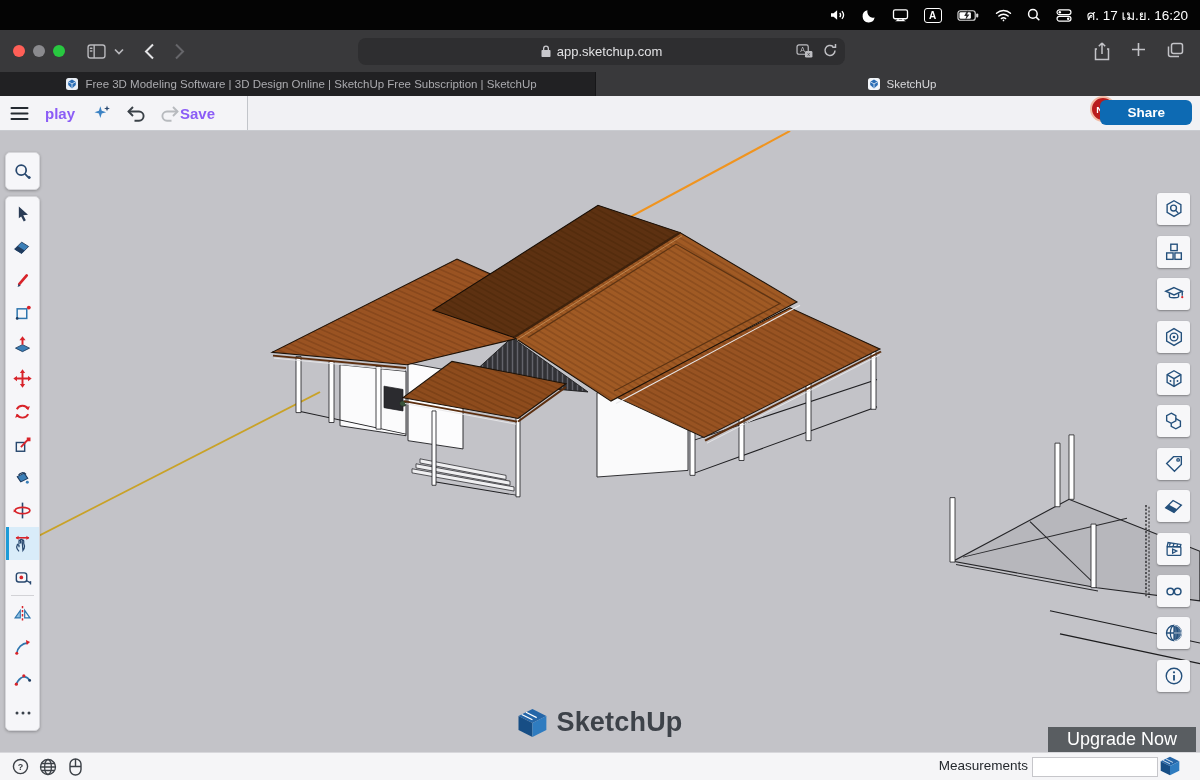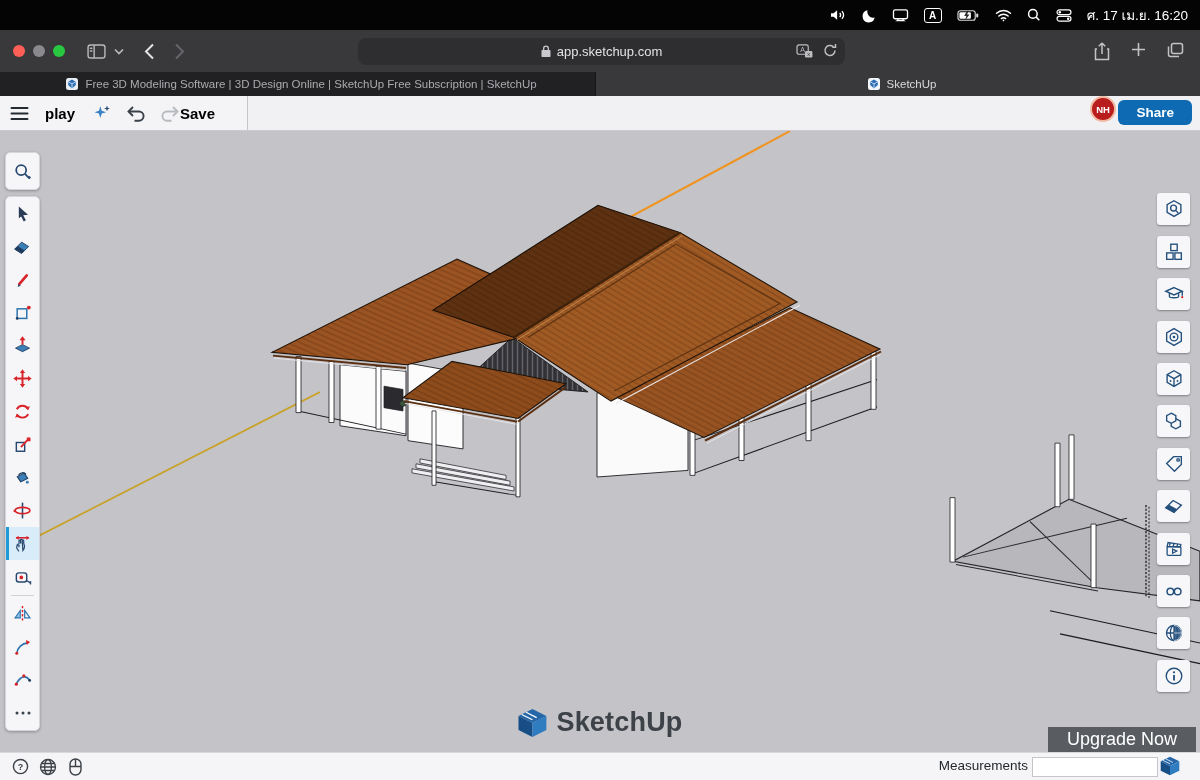--- a/index.html
+++ b/index.html
@@ -32,23 +32,23 @@
   .tab{height:24px;display:flex;align-items:center;justify-content:center;gap:7px;
        font-size:11.5px;overflow:hidden;white-space:nowrap;padding-left:8px;}
   #tab1{width:600px;background:#212123;color:#ababaf;border-right:1px solid #161618;box-sizing:border-box;}
   #tab2{width:600px;background:#39393b;color:#d9d9dc;}
 
   
   #appbar{left:0;top:96px;width:1200px;height:35px;background:#f1f1f4;box-sizing:border-box;
           border-bottom:1px solid #c9cbd0;}
   #appbar-group{position:absolute;left:0;top:0;width:247px;height:34px;display:flex;align-items:center;
           border-right:1px solid #c2c5ca;background:#f4f4f7;}
-  .navy-txt{color:#000000;font-weight:bold;font-size:15px;}
+  .navy-txt{color:#8b5cf6;font-weight:bold;font-size:15px;}
   #share-btn{position:absolute;right:8px;top:4px;background:#0d6ab3;color:#fff;font-weight:bold;
-             font-size:13.5px;padding:5px 18px;border-radius:6px;text-align:right;}
+             font-size:13.5px;padding:5px 27px;border-radius:6px;text-align:right;}
   #avatar{position:absolute;left:1090px;top:0;width:22px;height:22px;border-radius:50%;
           background:#b91c1c;border:2px solid #f2b9a2;color:#fff;font-size:9.5px;font-weight:bold;
           display:flex;align-items:center;justify-content:center;}
 
   
   #canvas{left:0;top:131px;width:1200px;height:621px;background:#c3c3c8;}
 
   
   .rail-group{position:absolute;background:#f6f6f9;border:1px solid #d6d6da;border-radius:5px;
               box-shadow:0 1px 3px rgba(0,0,0,.28);}

